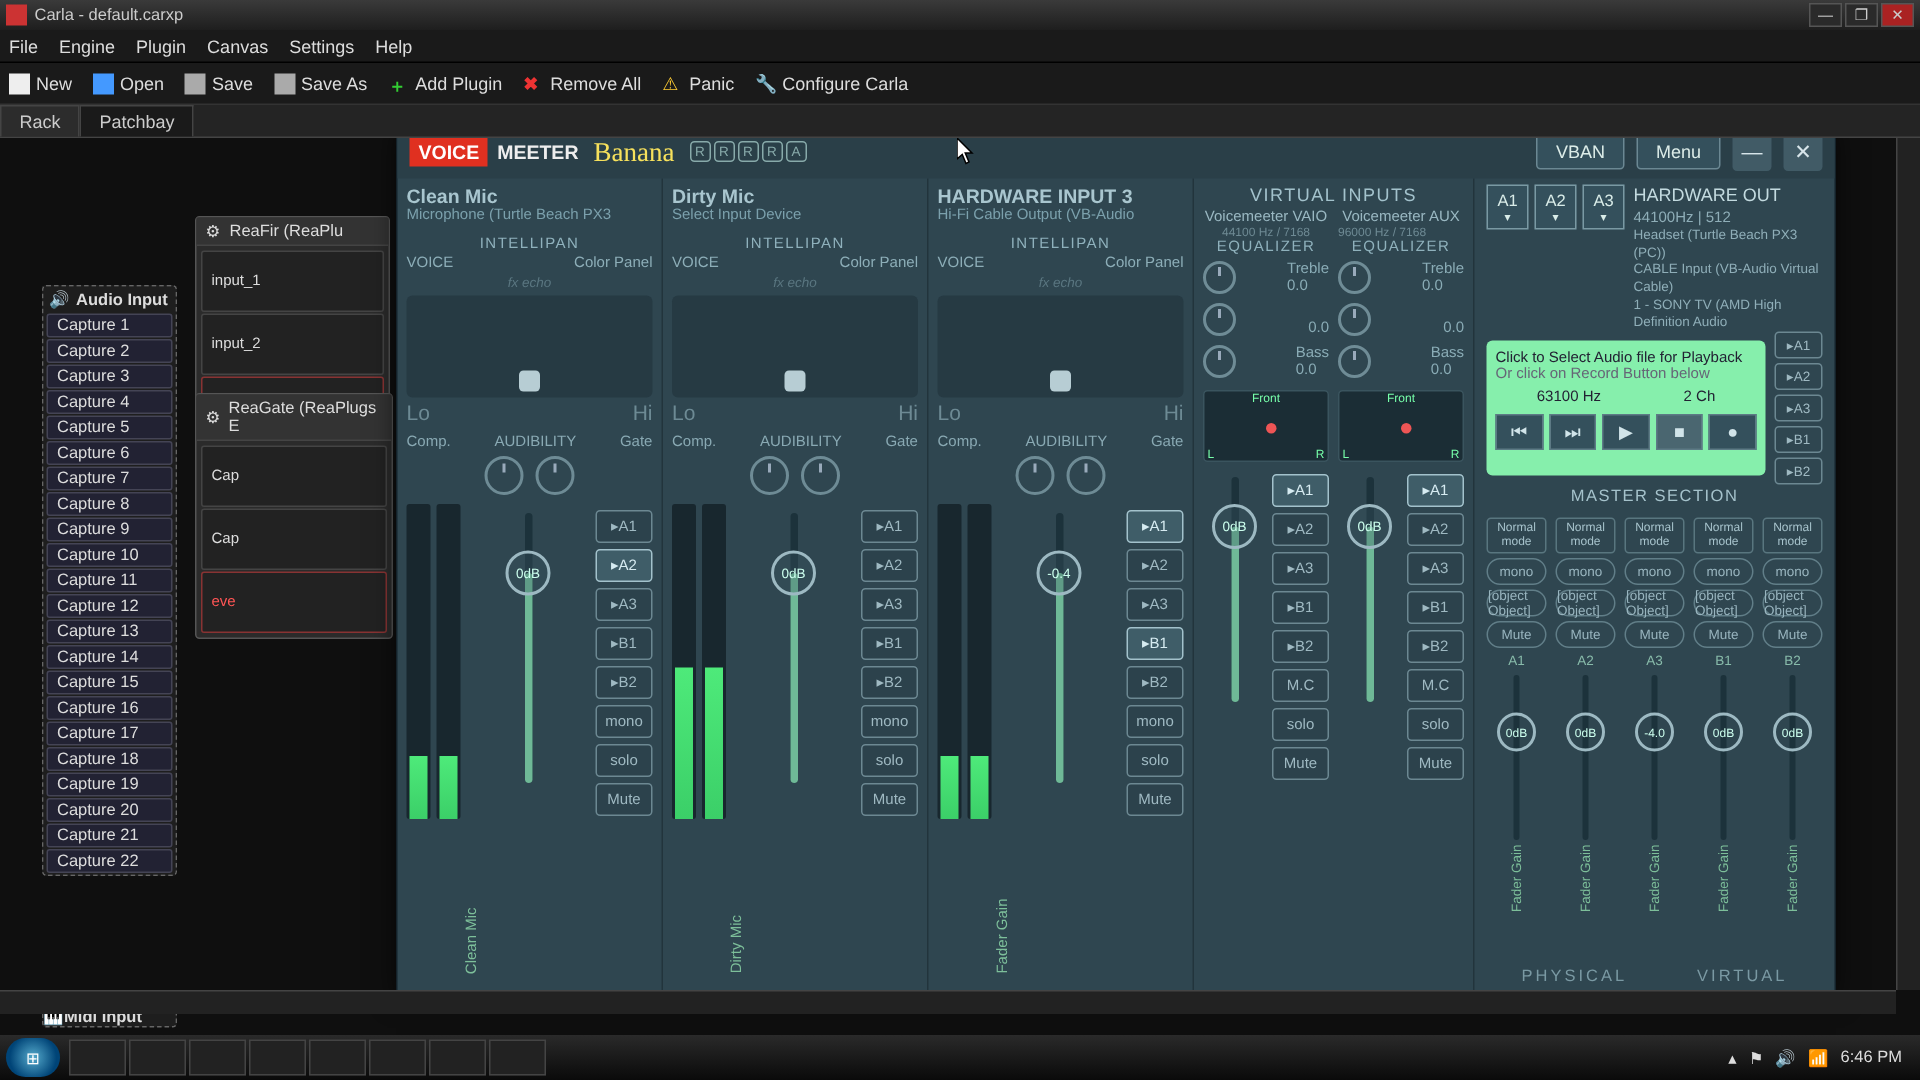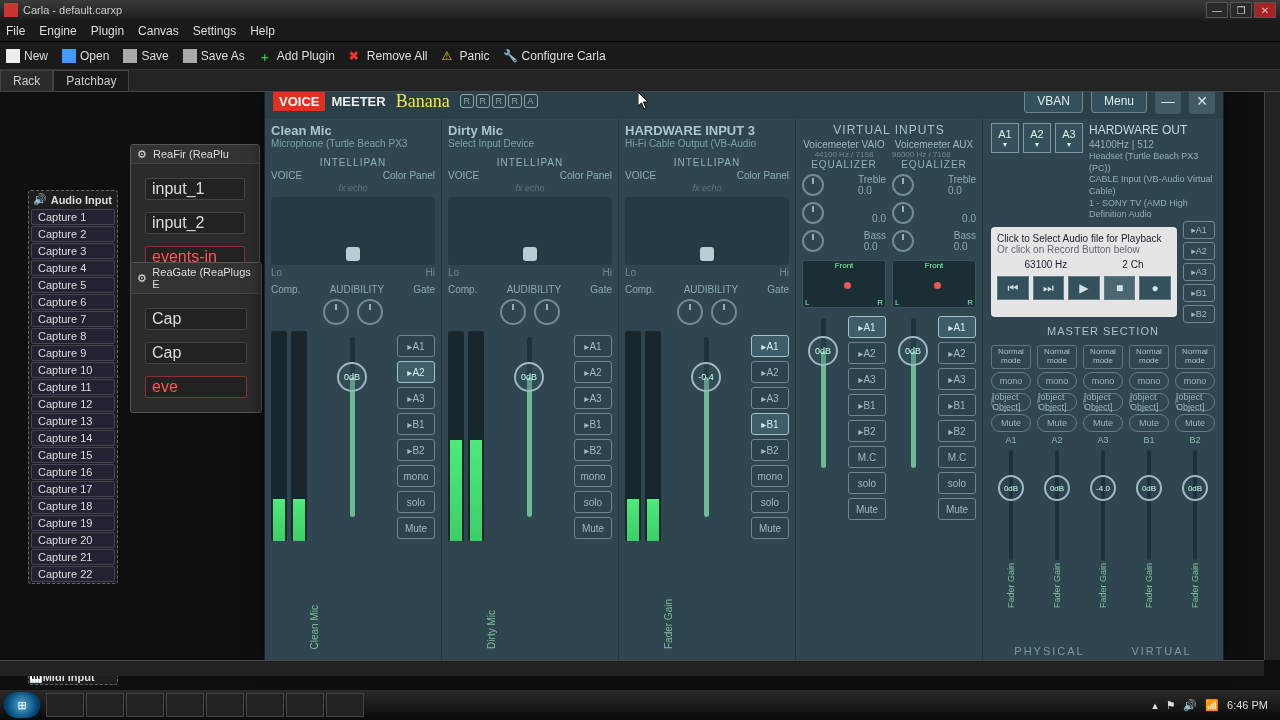--- a/index.html
+++ b/index.html
@@ -15,21 +15,21 @@
 .toolbar .ic{width:14px;height:14px;display:inline-block}
 .tabs{height:22px;background:#242424;display:flex;align-items:flex-end;border-bottom:1px solid #444}
 .tabs .tab{padding:3px 12px;font-size:12px;color:#ccc;border:1px solid #444;border-bottom:none;background:#2c2c2c}
 .tabs .tab.active{background:#1a1a1a}
 .work{position:absolute;top:92px;left:0;right:0;bottom:30px;background:#0f0f0f;overflow:hidden}
 
 .rack{position:absolute;left:0;top:0;bottom:0;width:260px}
 .pluginbox{position:absolute;background:#2b2b2b;border:1px solid #555;border-radius:3px;font-size:11px;color:#ddd}
 .pluginbox .hdr{padding:3px 6px;background:#333;border-bottom:1px solid #444;display:flex;align-items:center;gap:4px}
 .pluginbox .ports{padding:2px}
-.port{padding:1px 6px;font-size:16px;background:#222;border:1px solid #444;margin:12px;border-radius:2px}
+.port{padding:14px 6px;font-size:10px;background:#222;border:1px solid #444;margin:1px;border-radius:2px}
 .port.ev{color:#f55;border-color:#833}
 .audioin{position:absolute;left:28px;top:98px;width:90px;background:#1e1e1e;border:1px dashed #666;border-radius:3px}
 .audioin .hdr{padding:2px 4px;font-size:11px;font-weight:bold;display:flex;align-items:center;gap:4px}
 .cap{font-size:11px;padding:1px 6px;border:1px solid #445;background:#223;border-radius:2px;margin:1px 2px}
 .midiin{position:absolute;left:28px;bottom:5px;width:90px;background:#1e1e1e;border:1px dashed #666;border-radius:3px}
 
 .vm{position:absolute;left:264px;top:-10px;width:960px;height:580px;background:#2f4650;border:1px solid #14222a;box-shadow:0 4px 16px rgba(0,0,0,.6)}
 .vm-top{height:36px;display:flex;align-items:center;padding:0 8px;background:#2a3f48}
 .vm-logo{display:flex;align-items:center;gap:2px}
 .vm-logo .v{background:#e03020;color:#fff;padding:2px 6px;font-weight:bold;font-size:13px}
@@ -42,21 +42,21 @@
 .vm-close{width:26px;height:26px;background:#415b66;display:flex;align-items:center;justify-content:center;font-size:14px;color:#d7e5ea;border-radius:3px}
 .vm-body{display:flex;height:calc(100% - 36px)}
 .strip{width:177px;border-right:1px solid #22343c;padding:4px 6px;display:flex;flex-direction:column}
 .strip-title{font-size:13px;color:#a9c6cf;font-weight:600}
 .strip-sub{font-size:10px;color:#7ba0ac;margin-bottom:8px;white-space:nowrap;overflow:hidden}
 .intelli{font-size:10px;color:#8fb1bc;text-align:center;letter-spacing:1px}
 .voice-row{display:flex;justify-content:space-between;font-size:10px;color:#8daeb8;margin:2px 0}
 .fx{font-size:9px;color:#5a7680;text-align:center;font-style:italic}
 .pan-pad{height:68px;background:#263a43;border-radius:4px;margin:4px 0;position:relative}
 .pan-knob{position:absolute;left:50%;bottom:4px;transform:translateX(-50%);width:14px;height:14px;background:#b7cdd4;border-radius:3px}
-.pan-lbl{display:flex;justify-content:space-between;font-size:10px;color:#6d8a94;margin-top:-2px}
+.pan-lbl{display:flex;justify-content:space-between;font-size:14px;color:#6d8a94;margin-top:-2px}
 .aud-row{display:flex;justify-content:space-between;font-size:10px;color:#89a9b3;margin:6px 0 2px}
 .knobs{display:flex;gap:8px;justify-content:center;margin:2px 0}
 .knob{width:26px;height:26px;border:2px solid #6e8b95;border-radius:50%;position:relative}
 .knob::after{content:"";position:absolute;left:50%;top:3px;width:2px;height:6px;background:#9ab;transform:translateX(-50%)}
 .fader-area{display:flex;gap:4px;margin-top:4px;flex:1}
 .meter{width:16px;background:#18272e;border-radius:2px;position:relative;height:210px}
 .meter .lvl{position:absolute;bottom:0;left:2px;right:2px;background:linear-gradient(#4eea7a,#3bcf68);height:20%}
 .meter.lit .lvl{height:48%}
 .fader-col{flex:1;display:flex;flex-direction:column;align-items:center;position:relative}
 .fader-track{width:5px;height:180px;background:#1c323b;border-radius:3px;position:relative;margin-top:6px}
@@ -72,21 +72,21 @@
 .eq-knob::after{content:"";position:absolute;left:50%;top:2px;width:2px;height:6px;background:#9ab;transform:translateX(-50%)}
 .pan-box{height:48px;background:#1b2d35;border:1px solid #3a545e;border-radius:3px;margin:4px 0;position:relative;font-size:8px;color:#7fa}
 .pan-box .dot{position:absolute;left:50%;top:45%;width:7px;height:7px;background:#e55;border-radius:50%}
 .virt-hdr{font-size:12px;color:#a3c2cc;text-align:center;margin-bottom:2px;letter-spacing:1px}
 
 .vm-right{flex:1;padding:4px 8px;display:flex;flex-direction:column}
 .a-row{display:flex;gap:4px;margin-bottom:4px}
 .a-sel{width:28px;height:30px;border:1px solid #7a99a3;background:#34505c;display:flex;flex-direction:column;align-items:center;justify-content:center;font-size:11px;color:#d9ece8}
 .hw-out{font-size:12px;color:#c3dadf}
 .hw-list{font-size:9px;color:#8faeb8;line-height:1.3}
-.player{background:#e5e5e5;color:#223;border-radius:4px;padding:6px;margin:6px 0;font-size:10px}
+.player{background:#86efac;color:#223;border-radius:4px;padding:6px;margin:6px 0;font-size:10px}
 .player .txt{color:#223;font-size:10px}
 .player-row{display:flex;align-items:center;gap:6px;margin-top:4px}
 .player-row .time{background:#13242b;color:#d7e8ec;padding:2px 8px;border-radius:3px;font-size:11px}
 .target{width:20px;height:20px;border:2px solid #13242b;border-radius:50%;position:relative}
 .target::after{content:"";position:absolute;inset:5px;border:2px solid #13242b;border-radius:50%}
 .inpill{background:#a33;color:#fdd;padding:2px 6px;font-size:9px;border-radius:2px}
 .freq-row{display:flex;justify-content:space-around;background:#in;font-size:10px;color:#223;margin-top:4px}
 .transport{display:flex;gap:4px;margin-top:6px}
 .transport .tb{flex:1;height:24px;background:#34505c;border:1px solid #5d7a85;display:flex;align-items:center;justify-content:center;color:#d1e4e9;font-size:12px}
 .mini-route{display:flex;flex-direction:column;gap:3px}

